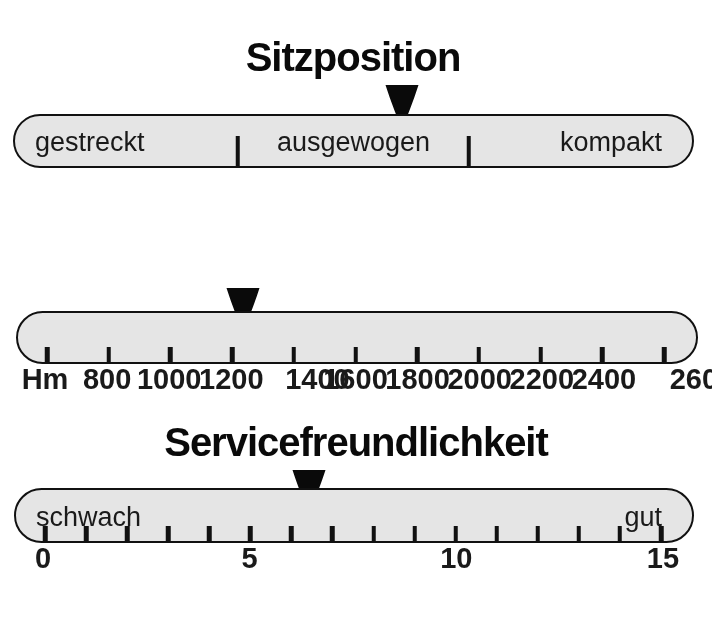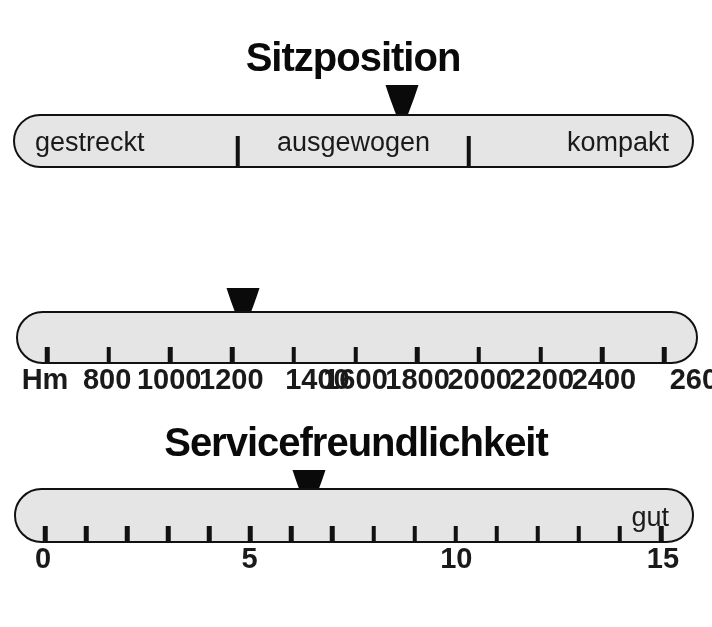--- a/index.html
+++ b/index.html
@@ -42,21 +42,21 @@
     top:50%;
     transform:translateY(-50%);
     font-size:27px;
     line-height:1;
     color:#1a1a1a;
     white-space:nowrap;
     padding-top:2px;
   }
   .bar-label.left{left:20px;}
   .bar-label.center{left:50%;transform:translate(-50%,-50%);}
-  .bar-label.right{right:23px;}
+  .bar-label.right{right:30px;}
 
   .zone-divider{
     position:absolute;
     bottom:0;
     width:4.5px;
     height:30px;
     background:#111;
     transform:translateX(-50%);
   }
 
@@ -166,20 +166,21 @@
 
   <h2 class="scale-title" id="title-3">Servicefreundlichkeit</h2>
   <div class="arrow-layer" id="arrow-layer-3">
     <div class="marker-arrow" style="left: 43.45%;">
       <svg viewBox="0 0 37 46" xmlns="http://www.w3.org/2000/svg">
         <path d="M2,0 L35,0 C30,16 22,35 18.5,46 C15,35 7,16 2,0 Z" fill="#0a0a0a"></path>
       </svg>
     </div>
   </div>
   <div class="bar" id="bar-3">
+    <span class="bar-label left">schwach</span>
     <span class="bar-label right">gut</span>
     <div class="ticks-layer" id="ticks-3">
         <div class="tick" style="left: 0%;"></div>
         <div class="tick" style="left: 6.66667%;"></div>
         <div class="tick" style="left: 13.3333%;"></div>
         <div class="tick" style="left: 20%;"></div>
         <div class="tick" style="left: 26.6667%;"></div>
         <div class="tick" style="left: 33.3333%;"></div>
         <div class="tick" style="left: 40%;"></div>
         <div class="tick" style="left: 46.6667%;"></div>

